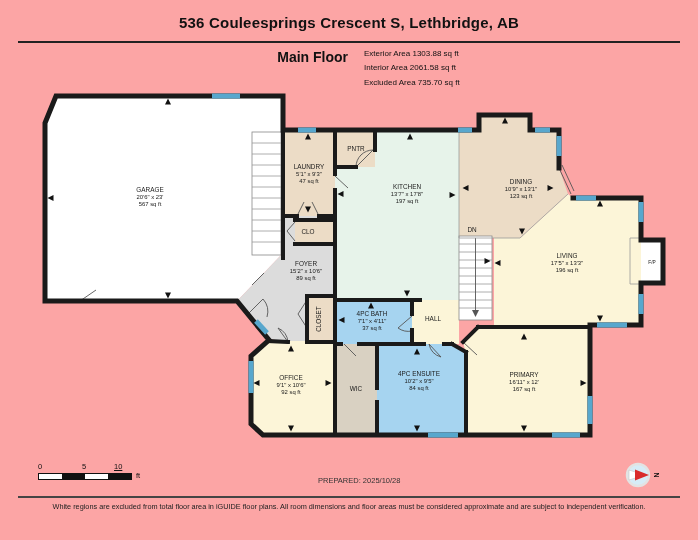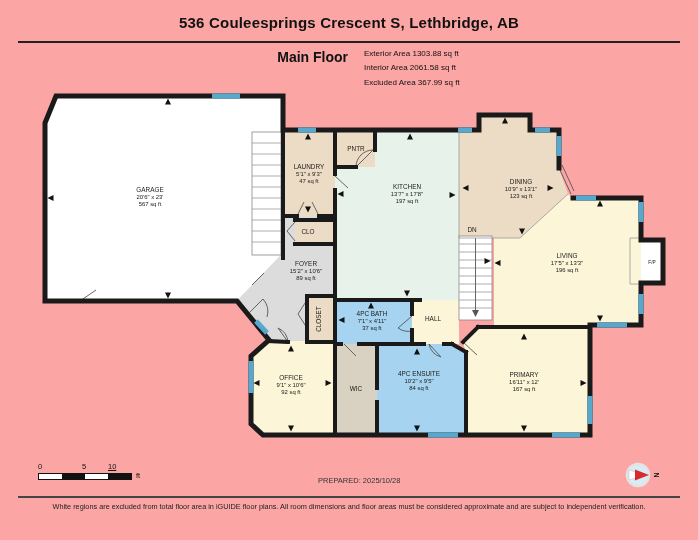--- a/index.html
+++ b/index.html
@@ -9,21 +9,21 @@
          font-size:15px;font-weight:bold;letter-spacing:.2px;}
   .title-rule{position:absolute;top:41px;left:18px;width:662px;border-top:2px solid #222;}
   .floor-label{position:absolute;top:49px;left:262px;width:86px;text-align:right;
                font-size:14px;font-weight:bold;}
   .stats{position:absolute;top:49px;left:364px;font-size:8px;}
   .stats div{height:14.4px;line-height:10px;}
   .plan-svg{position:absolute;top:88px;left:0;}
   .scalebar{position:absolute;top:462px;left:38px;width:120px;font-size:7.5px;}
   .scalebar .nums{position:relative;height:10px;}
   .scalebar .nums span{position:absolute;top:0;}
-  .n0{left:0;} .n5{left:44px;} .n10{left:70px;text-decoration:underline;}
+  .n0{left:0;} .n5{left:44px;} .n10{left:76px;text-decoration:underline;}
   .bar{position:relative;margin-top:1px;width:92px;height:5px;border:1px solid #111;
        display:flex;}
   .bar i{flex:1;display:block;}
   .seg-w{background:#fff;} .seg-b{background:#111;}
   .ft{position:absolute;left:98px;top:9px;}
   .prepared{position:absolute;top:476px;left:318px;font-size:7.5px;color:#333;}
   .compass{position:absolute;top:458px;left:618px;}
   .footer-rule{position:absolute;top:496px;left:18px;width:662px;border-top:2px solid #444;}
   .disclaimer{position:absolute;top:502px;left:0;width:100%;text-align:center;font-size:7.3px;color:#222;}
   
@@ -42,21 +42,21 @@
 
 <div class="page">
 
   <div class="title">536 Couleesprings Crescent S, Lethbridge, AB</div>
   <div class="title-rule"></div>
 
   <div class="floor-label">Main Floor</div>
   <div class="stats">
     <div>Exterior Area 1303.88 sq ft</div>
     <div>Interior Area 2061.58 sq ft</div>
-    <div>Excluded Area 367.99 sq ft</div>
+    <div>Excluded Area 735.70 sq ft</div>
   </div>
 
   <svg class="plan-svg" width="698" height="372" viewBox="0 90 698 372" xmlns="http://www.w3.org/2000/svg">
 
     <g>
       <path fill="#ffffff" d="M56,98 L283,98 L283,255 L237,303 L45,303 L45,125 Z"></path>
       <rect fill="#e7f3ea" x="335" y="132" width="124" height="170"></rect>
       <path fill="#ecdcc6" d="M459,132 L479,132 L479,117 L530,117 L530,132 L559,132 L559,170 L568,196 L520,240 L459,240 Z"></path>
       <path fill="#fcf5d8" d="M494,240 L520,240 L568,196 L573,200 L641,200 L641,329 L494,329 Z"></path>
       <rect fill="#ffffff" x="641" y="242" width="22" height="43"></rect>

